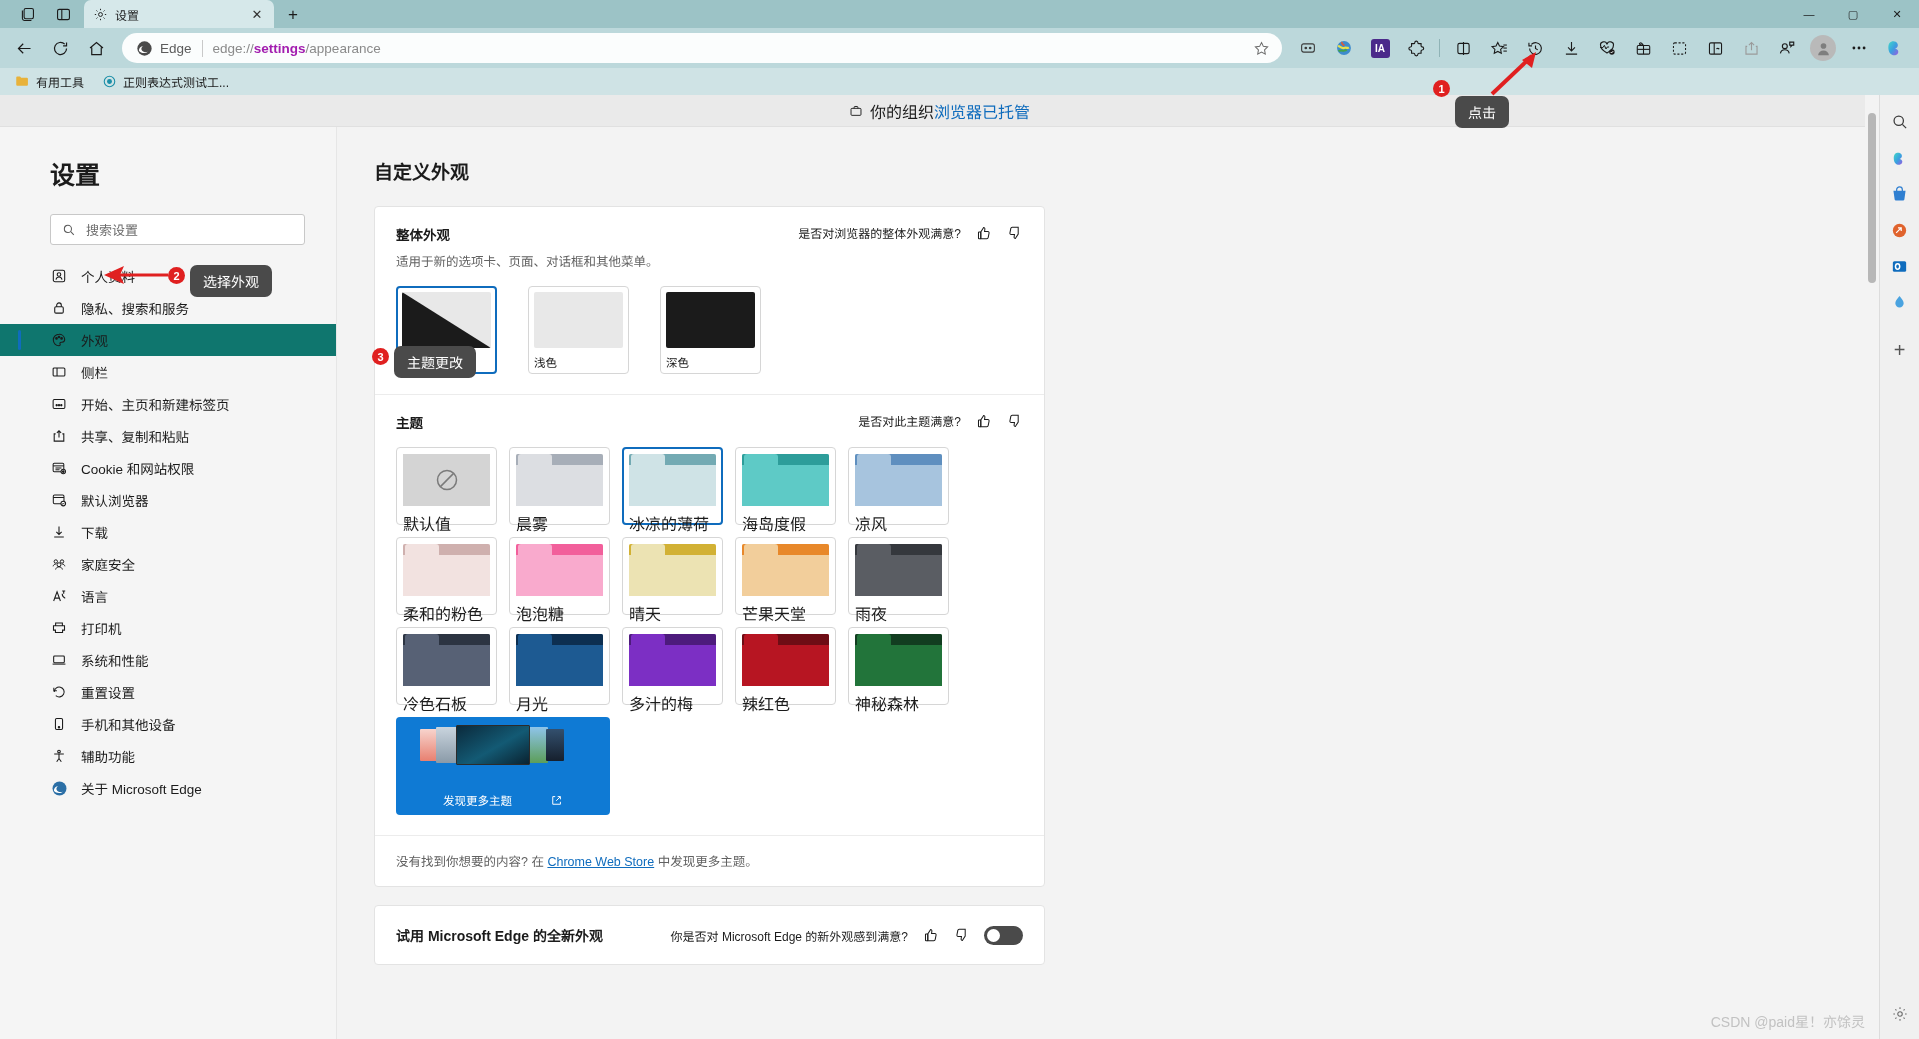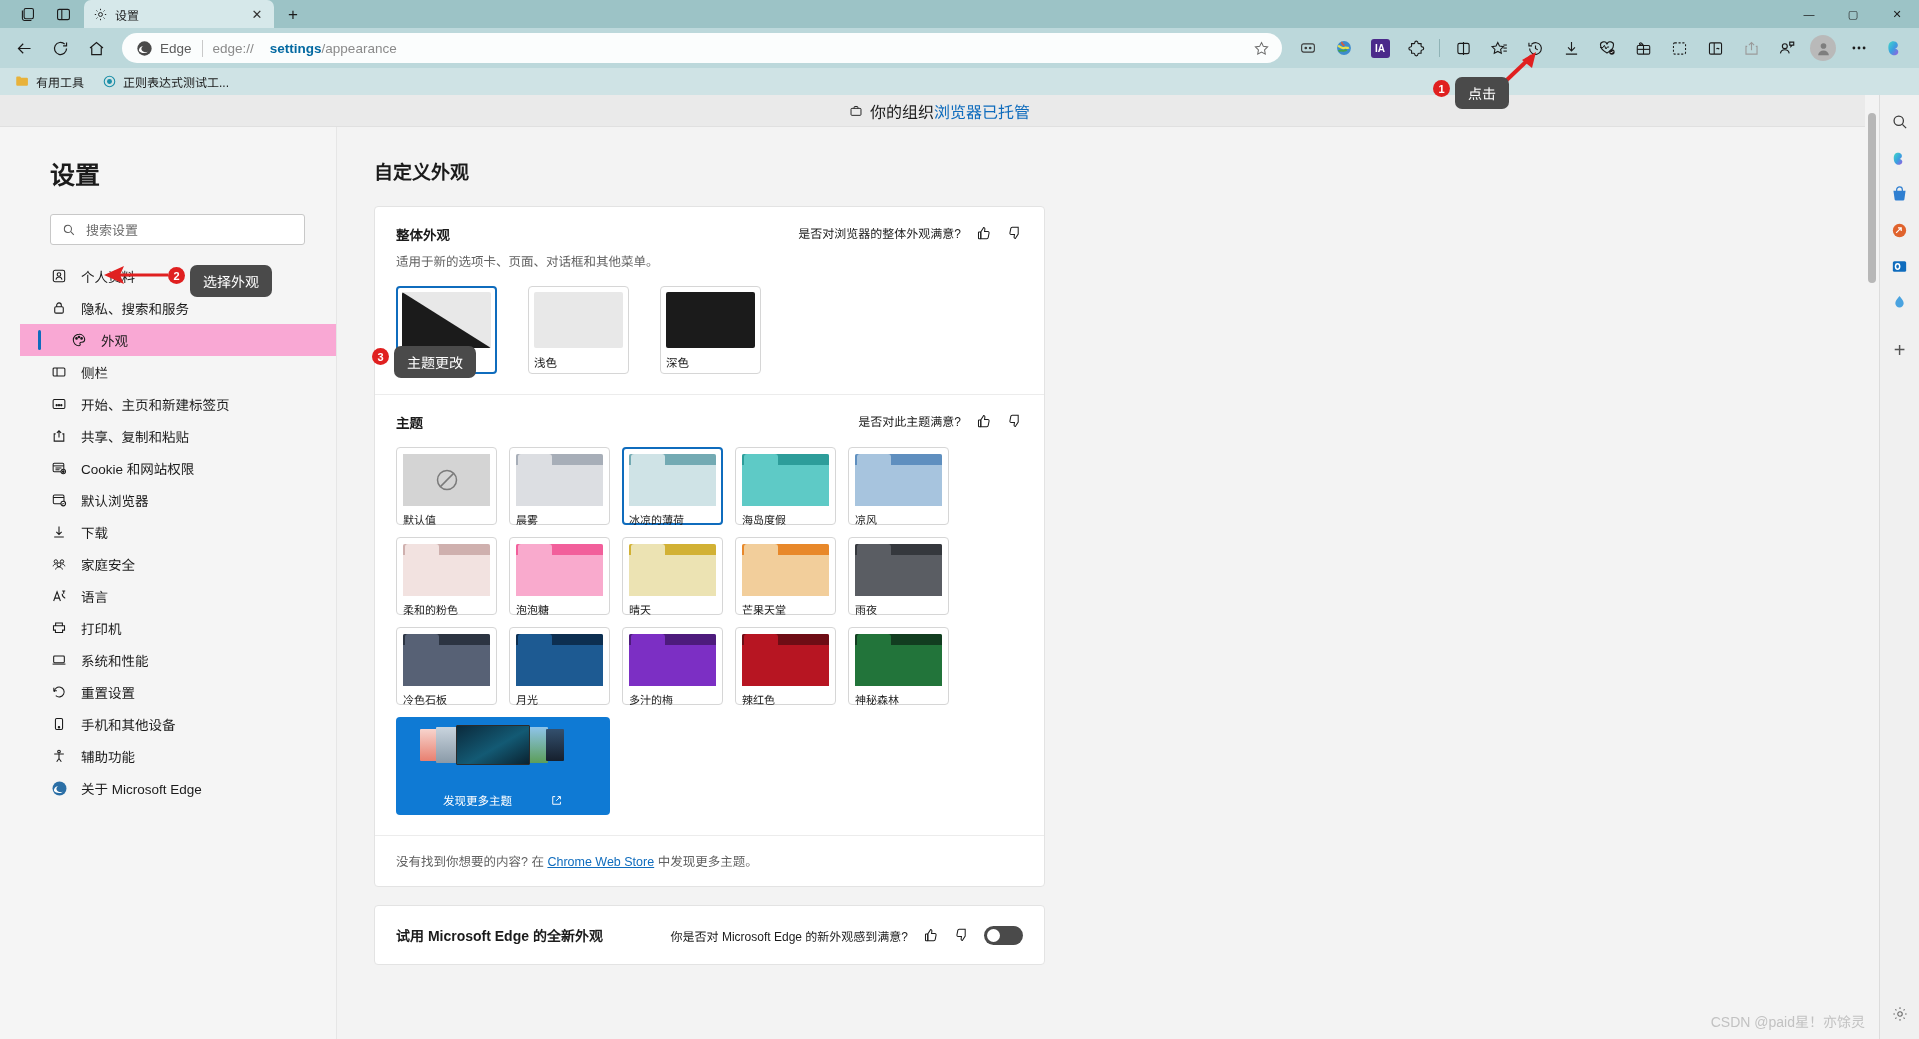--- a/index.html
+++ b/index.html
@@ -61,21 +61,21 @@
   }
   .omnibox {
     flex: 1; height: 30px; background: #fbfdfd; border-radius: 15px;
     display: flex; align-items: center; padding: 0 6px 0 14px;
     margin: 0 8px; min-width: 100px;
   }
   .omni-edge { display: flex; align-items: center; gap: 7px; flex: none; }
   .omni-edge-label { font-size: 13.5px; color: #5c5c5c; }
   .omni-sep { width:1px; height:17px; background:#c9c9c9; margin: 0 10px; flex:none; }
   .omni-url { font-size: 13.5px; color: #8a8a8a; white-space: nowrap; }
-  .omni-url b { color: #0369a1; font-weight: 700; margin-left: 16px; }
+  .omni-url b { color: #a21caf; font-weight: 700; }
   .omni-star { margin-left: auto; width: 30px; height: 26px; display:flex; align-items:center; justify-content:center; flex:none;}
   .tb-right { display: flex; align-items: center; flex: none; }
   .vdiv { width: 1px; height: 18px; background: #8fb3b6; margin: 0 5px; flex: none; }
   .avatar {
     width: 26px; height: 26px; border-radius: 50%; background: #b9b9b9;
     display: flex; align-items: center; justify-content: center;
   }
   .ia-badge {
     width: 19px; height: 19px; background: #4b2a8a; border-radius: 3px;
     color: #fff; font-size: 10px; font-weight: bold;
@@ -113,21 +113,21 @@
     margin: 0 31px 0 50px; height: 31px; background: #fff;
     border: 1px solid #c8c8c8; border-radius: 3px;
     display: flex; align-items: center; gap: 10px; padding: 0 11px;
   }
   .search-ph { font-size: 13px; color: #6b6b6b; }
   .nav-list { margin-top: 15px; }
   .nav-item {
     height: 32px; display: flex; align-items: center; gap: 13px;
     padding-left: 50px; position: relative; color: #1b1b1b;
   }
-  .nav-item.active { background: #f9a8d4; margin-left: 20px; }
+  .nav-item.active { background: #0f766e; }
   .nav-item.active::before {
     content:""; position: absolute; left: 18px; top: 6px;
     width: 3px; height: 20px; background: #0f6cbd; border-radius: 2px;
   }
   .nav-ico { width: 18px; height: 18px; display: flex; align-items: center; justify-content: center; flex: none; }
   .nav-label { font-size: 13.5px; white-space: nowrap; }
   
   .content {
     flex: 1; padding: 30px 0 0 37px; overflow: hidden; position: relative;
   }
@@ -166,21 +166,21 @@
   }
   .theme-card.sel { border: 2px solid #0f6cbd; padding: 5px 5px 3px 5px; }
   .theme-thumb { height: 52px; border-radius: 2px 2px 0 0; position: relative; overflow: hidden; }
   .theme-thumb .tab-shape {
     position: absolute; top: 0; left: 0; width: 100%; height: 11px;
   }
   .theme-thumb .tab-active {
     position: absolute; top: 0; left: 2px; width: 34px; height: 11px;
     border-radius: 3px 3px 0 0;
   }
-  .theme-label { font-size: 11px; color: #1b1b1b; margin-top: 5px; }
+  .theme-label { font-size: 16px; color: #1b1b1b; margin-top: 5px; }
   .theme-none {
     height: 52px; background: #d4d4d4; display: flex; align-items: center; justify-content: center;
   }
   .more-themes {
     margin-top: 12px; width: 214px; height: 98px; background: #0f7ad4;
     border-radius: 4px; position: relative; overflow: hidden;
   }
   .mt-strip { position:absolute; top: 8px; left: 26px; display: flex; align-items: center; height: 40px; }
   .mt-img { width: 18px; height: 32px; border-radius: 1px; margin-left: -2px; }
   .mt-img.big { width: 74px; height: 40px; border: 1px solid #2b2b2b; z-index: 3; }
@@ -946,21 +946,21 @@
       <path d="M10 2.6v1.8M10 15.6v1.8M17.4 10h-1.8M4.4 10H2.6M15.2 4.8l-1.3 1.3M6.1 13.9l-1.3 1.3M15.2 15.2l-1.3-1.3M6.1 6.1L4.8 4.8"></path>
     </svg>
   </div>
 </div>
 
 <svg class="anno-arrow" style="left:1470px; top:48px;" width="80" height="50" viewBox="0 0 80 50">
   <path d="M62 8 L22 46" stroke="#e02020" stroke-width="4" fill="none"></path>
   <path d="M66 4 L52 12 L62 20 Z" fill="#e02020"></path>
 </svg>
 <div class="anno-badge" style="left:1433px; top:80px;">1</div>
-<div class="anno-tip" style="left:1455px; top:77px;">点击</div>
+<div class="anno-tip" style="left:1455px; top:96px;">点击</div>
 
 <svg class="anno-arrow" style="left:102px; top:262px;" width="72" height="26" viewBox="0 0 72 26">
   <path d="M14 13 L66 13" stroke="#e02020" stroke-width="3.2" fill="none"></path>
   <path d="M2 13 L22 4 L18 13 L22 22 Z" fill="#e02020"></path>
 </svg>
 <div class="anno-badge" style="left:168px; top:267px;">2</div>
 <div class="anno-tip" style="left:190px; top:265px;">选择外观</div>
 
 <div class="anno-badge" style="left:372px; top:348px;">3</div>
 <div class="anno-tip" style="left:394px; top:346px;">主题更改</div>

